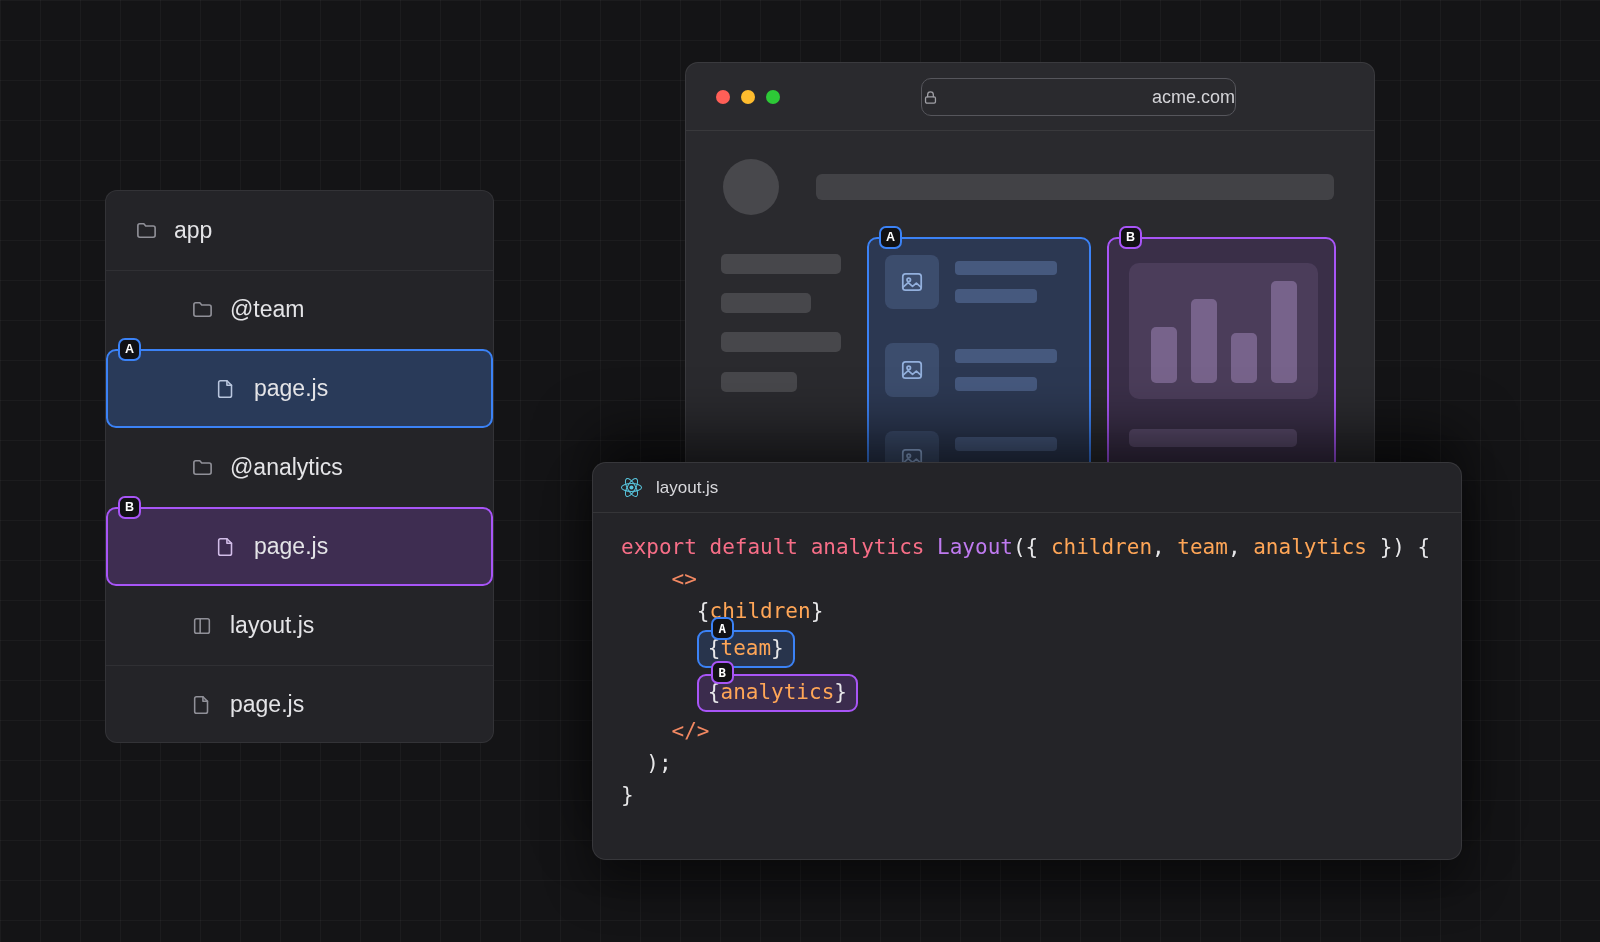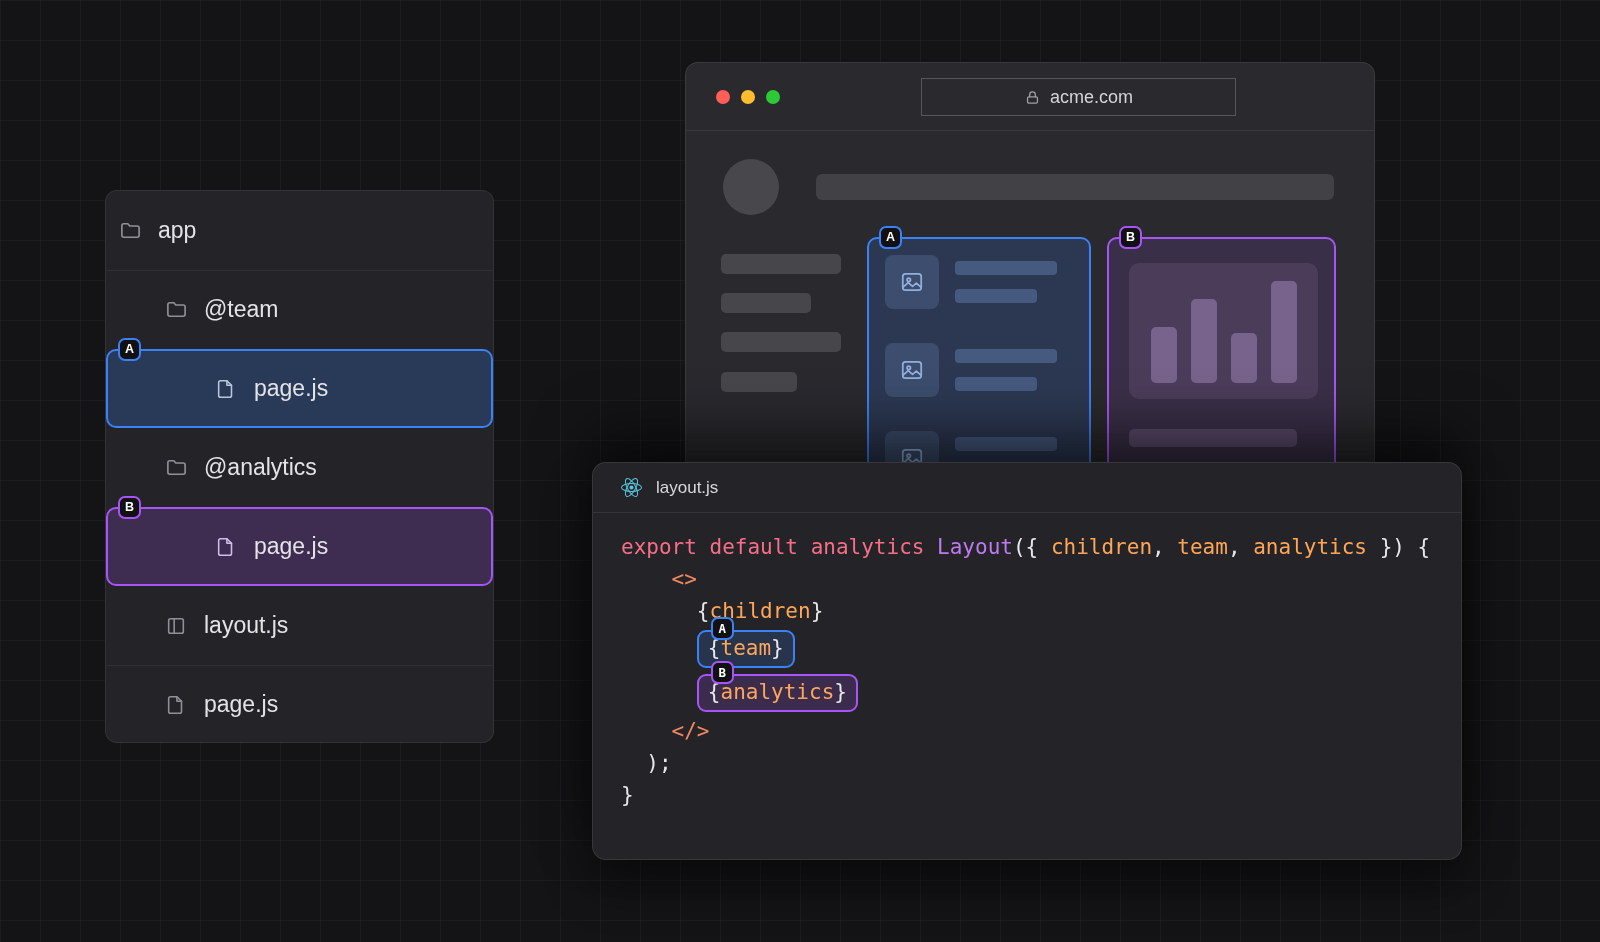--- a/index.html
+++ b/index.html
@@ -51,22 +51,22 @@
     background:var(--panel);
     border:1px solid rgba(255,255,255,0.07);
     border-radius:12px;
   }
   .ft-row{
     position:relative;
     display:flex;align-items:center;gap:16px;
     height:79px;
     font-size:23px;color:var(--text);
   }
-  .ind0{padding-left:12px}
-  .ind1{padding-left:58px}
+  .ind0{padding-left:28px}
+  .ind1{padding-left:84px}
   .ind2{padding-left:106px}
   .div-top{box-shadow:inset 0 1px 0 rgba(255,255,255,0.06)}
   .hl-row{border-radius:10px}
   .hl-row.hl-a{background:rgba(59,130,246,0.24);border:2px solid var(--blue)}
   .hl-row.hl-b{background:rgba(168,85,247,0.20);border:2px solid var(--purple)}
   .ft-row .corner-badge{left:10px;top:-13px}
   .ft-icon{display:flex;align-items:center;justify-content:center;width:24px;height:24px;flex:0 0 24px}
 
   
   .browser{
@@ -81,22 +81,22 @@
     position:relative;height:68px;
     border-bottom:1px solid rgba(255,255,255,0.07);
   }
   .traffic{position:absolute;left:30px;top:27px;display:flex;gap:11px}
   .dot{width:14px;height:14px;border-radius:50%}
   .dot-red{background:#ff5f57}
   .dot-yellow{background:#febc2e}
   .dot-green{background:#2dc937}
   .url-bar{
     position:absolute;left:235px;top:15px;width:315px;height:38px;
-    border:1.5px solid #56565c;border-radius:0;
-    display:flex;align-items:center;justify-content:center;gap:9px;
+    border:1.5px solid #56565c;border-radius:10px;
+    display:flex;align-items:center;justify-content:space-between;gap:9px;
     font-size:18px;color:#d4d4d8;
   }
   .browser-body{position:relative;height:472px}
   .avatar{position:absolute;left:37px;top:28px;width:56px;height:56px;border-radius:50%;background:#48484c}
   .header-bar{position:absolute;left:130px;top:43px;width:518px;height:26px;border-radius:6px;background:#424246}
   .sk-bar{position:absolute;left:35px;height:20px;border-radius:5px;background:#47474b}
   .sk1{top:123px;width:120px}
   .sk2{top:162px;width:90px}
   .sk3{top:201px;width:120px}
   .sk4{top:241px;width:76px}

